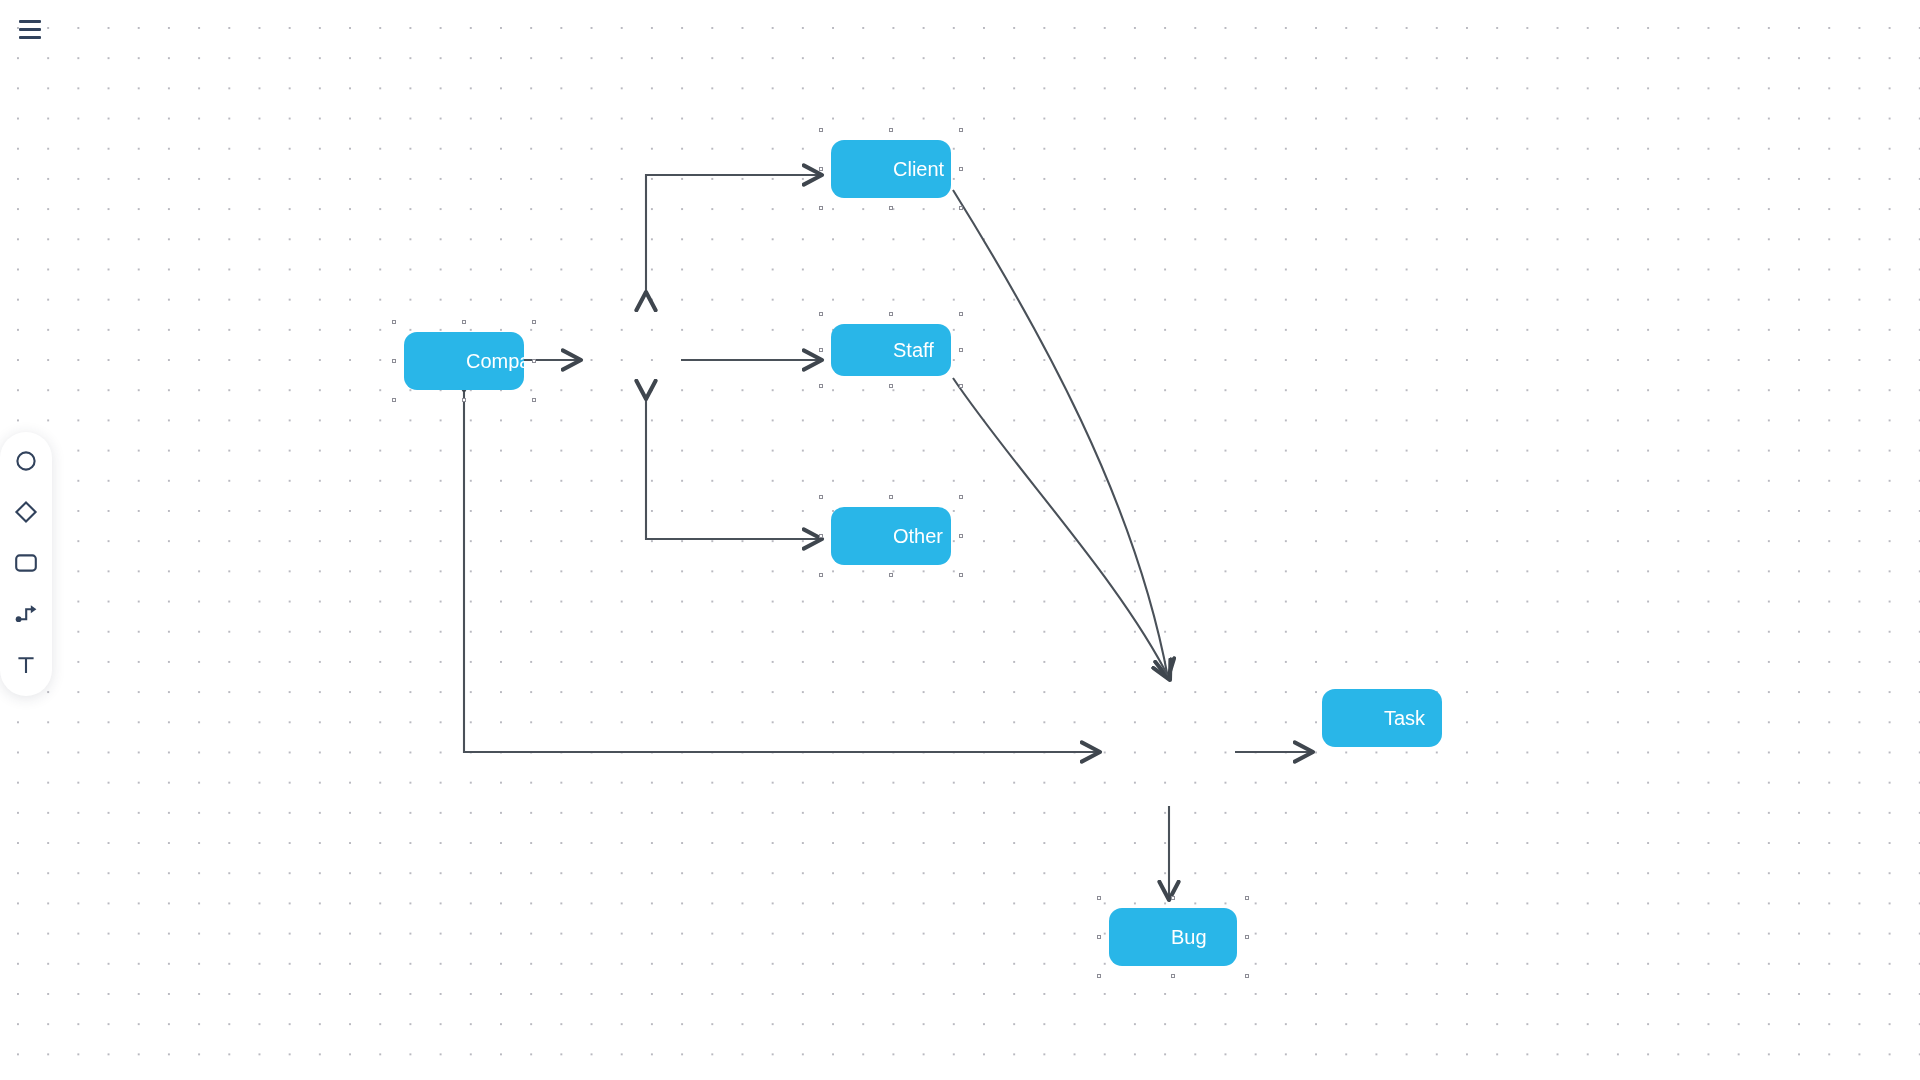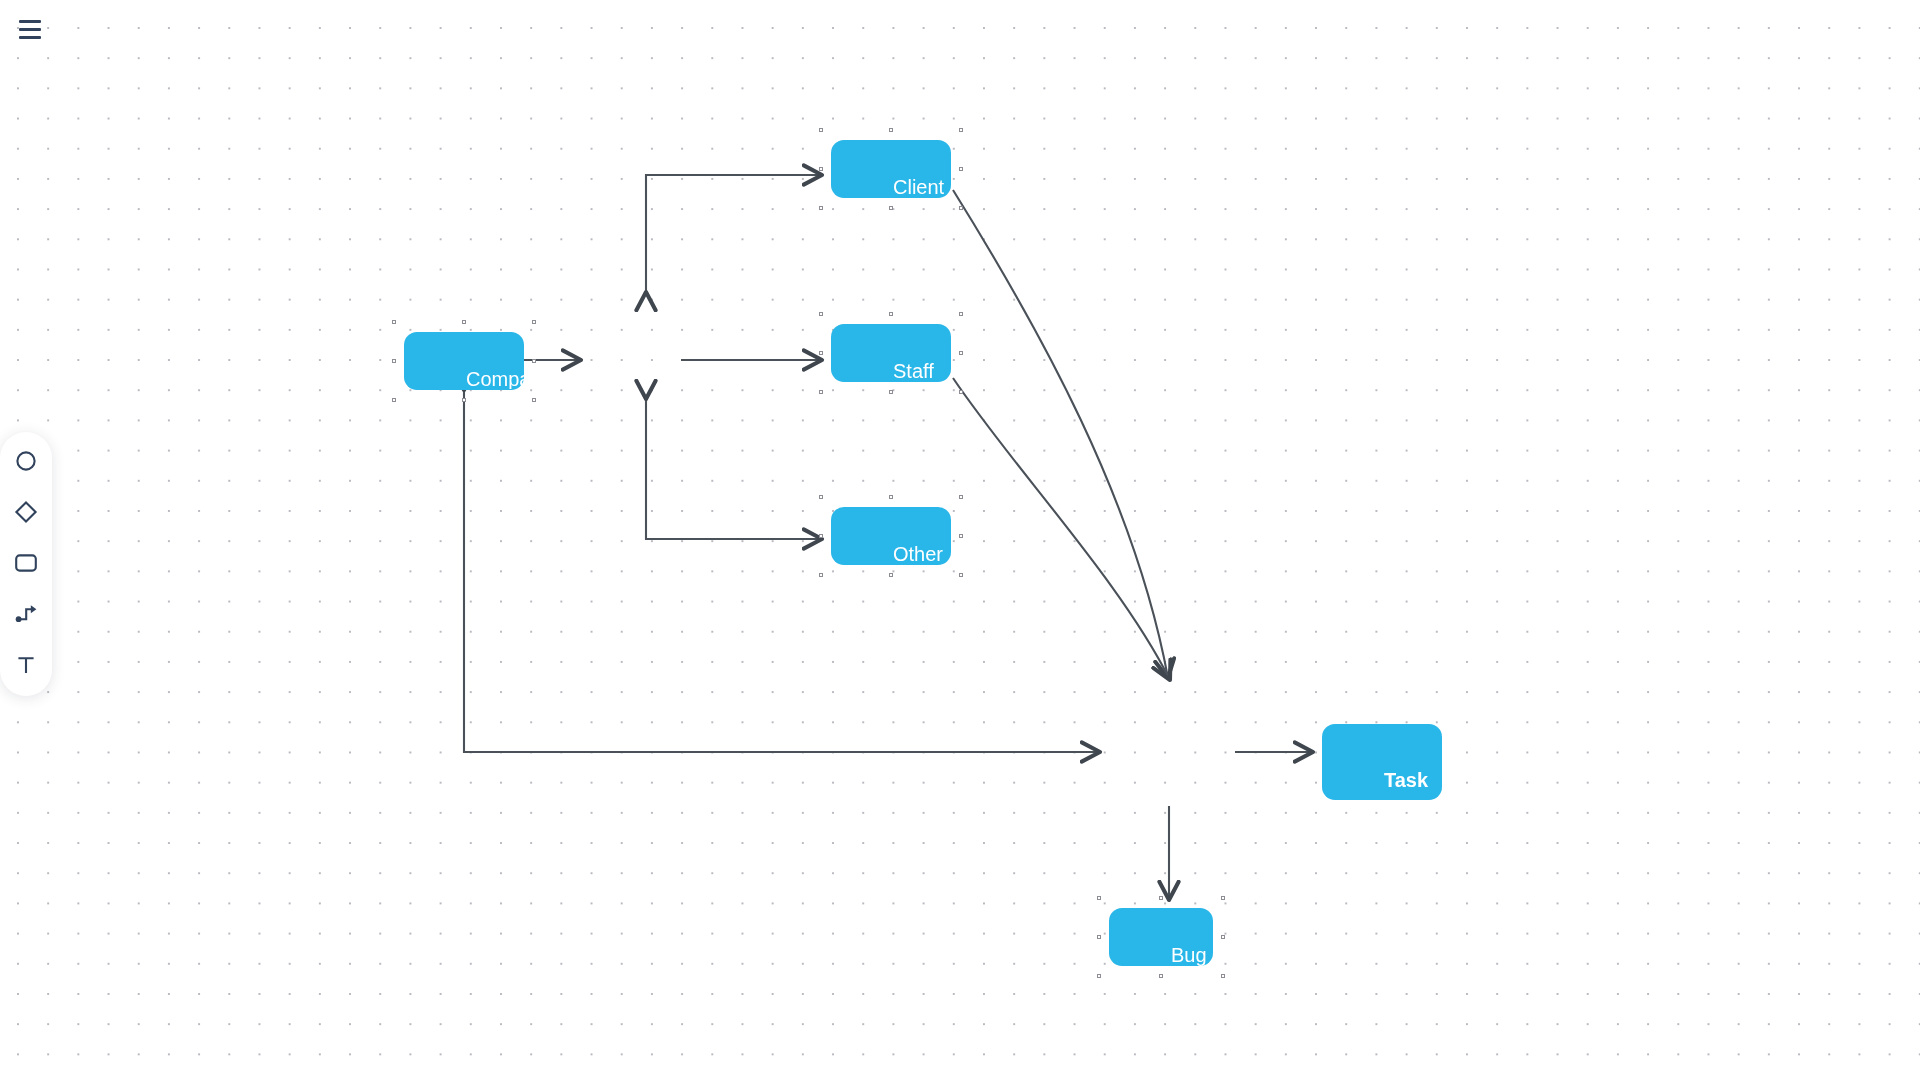--- a/index.html
+++ b/index.html
@@ -124,21 +124,20 @@
     position: absolute;
     left: 0; right: 0;
     top: 50%;
     transform: translateY(-50%);
     color: #ffffff;
     font-size: 20px;
     line-height: 1;
     white-space: nowrap;
     overflow: visible;
     pointer-events: none;
-    margin-top: 18px;
   }
   .node-rect .node-label {
     text-align: left;
     padding-left: 62px;
   }
   .node-diamond .node-label {
     text-align: center;
     padding-left: 0;
   }
   .node-rect.clipped .node-label {
@@ -220,21 +219,21 @@
           <div class="handle tl"></div>
           <div class="handle tm"></div>
           <div class="handle tr"></div>
           <div class="handle ml"></div>
           <div class="handle mr"></div>
           <div class="handle bl"></div>
           <div class="handle bm"></div>
           <div class="handle br"></div>
         </div>
       </div>
-      <div class="node node-rect" style="left: 831px; top: 324px; width: 120px; height: 58px;">
+      <div class="node node-rect" style="left: 831px; top: 324px; width: 120px; height: 52px;">
         <div class="shape"></div>
         <div class="node-label">Staff</div>
         <div class="handles">
           <div class="handle tl"></div>
           <div class="handle tm"></div>
           <div class="handle tr"></div>
           <div class="handle ml"></div>
           <div class="handle mr"></div>
           <div class="handle bl"></div>
           <div class="handle bm"></div>
@@ -248,25 +247,25 @@
           <div class="handle tl"></div>
           <div class="handle tm"></div>
           <div class="handle tr"></div>
           <div class="handle ml"></div>
           <div class="handle mr"></div>
           <div class="handle bl"></div>
           <div class="handle bm"></div>
           <div class="handle br"></div>
         </div>
       </div>
-      <div class="node node-rect" style="left: 1322px; top: 724px; width: 120px; height: 76px; font-weight: bold;">
+      <div class="node node-rect" style="left: 1322px; top: 689px; width: 120px; height: 58px;">
         <div class="shape"></div>
         <div class="node-label">Task</div>
       </div>
-      <div class="node node-rect" style="left: 1109px; top: 908px; width: 104px; height: 58px;">
+      <div class="node node-rect" style="left: 1109px; top: 908px; width: 128px; height: 58px;">
         <div class="shape"></div>
         <div class="node-label">Bug</div>
         <div class="handles">
           <div class="handle tl"></div>
           <div class="handle tm"></div>
           <div class="handle tr"></div>
           <div class="handle ml"></div>
           <div class="handle mr"></div>
           <div class="handle bl"></div>
           <div class="handle bm"></div>

